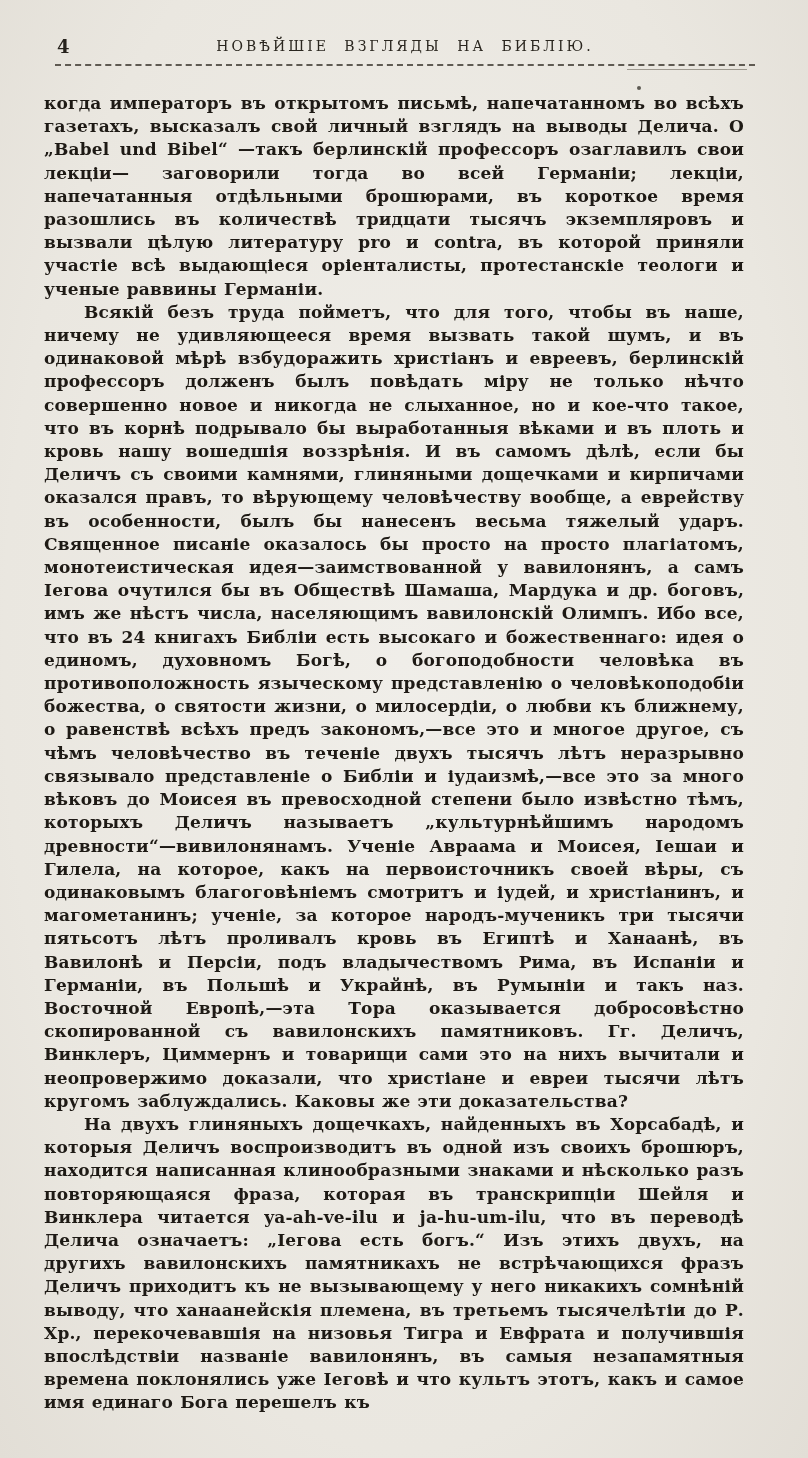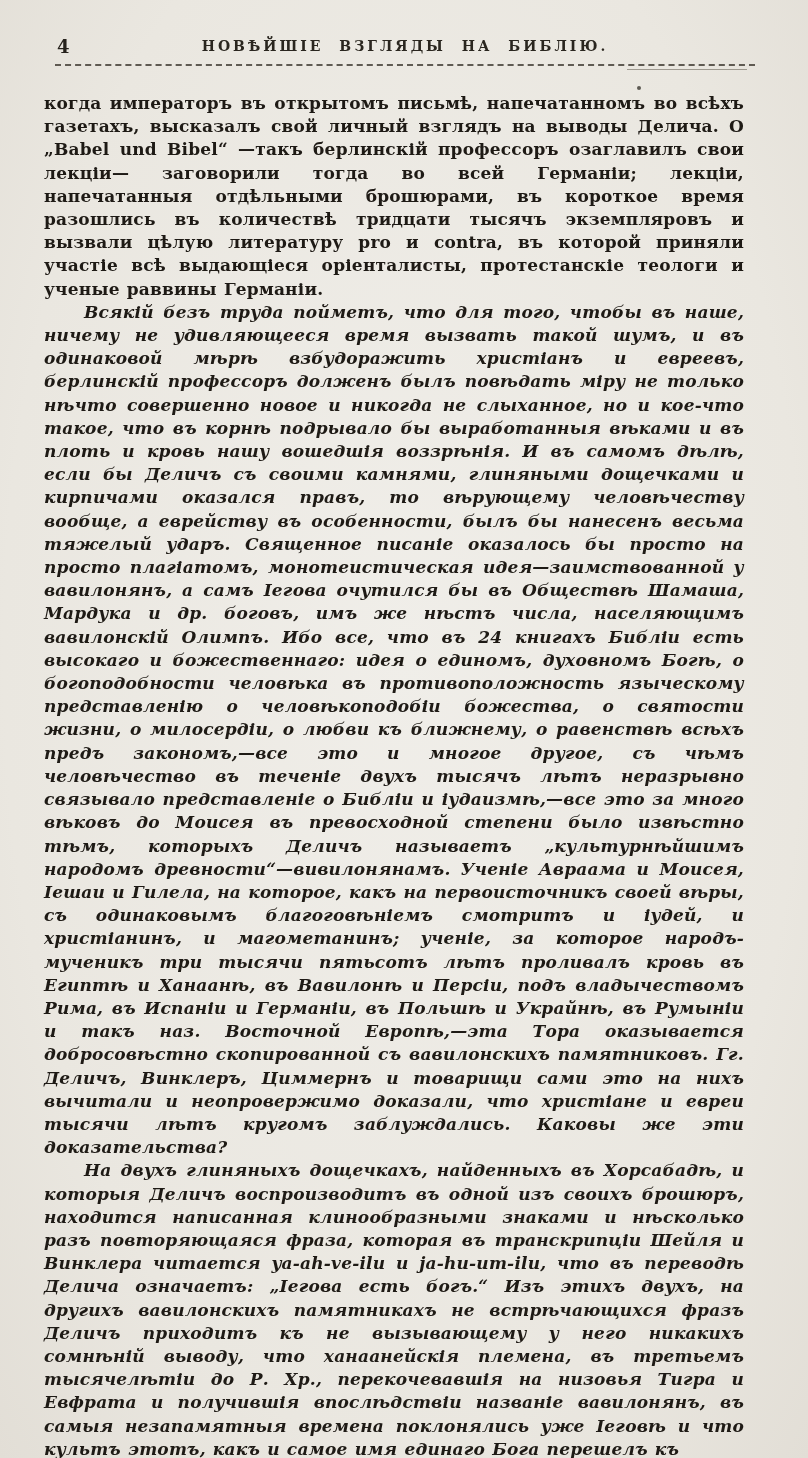--- a/index.html
+++ b/index.html
@@ -34,21 +34,21 @@
     font-weight: 700;
     color: #26221c;
   }
   .running-title {
     position: absolute;
     left: 0;
     right: 0;
     top: 2px;
     text-align: center;
     font-size: 14px;
-    font-weight: 700;
+    font-weight: 400;
     letter-spacing: 3px;
     word-spacing: 8px;
     color: #2a261f;
   }
   .header-rule {
     position: absolute;
     top: 64px;
     left: 55px;
     right: 53px;
     height: 0;
@@ -97,21 +97,20 @@
     letter-spacing: 0.2px;
     word-spacing: 1px;
     text-rendering: optimizeLegibility;
   }
   .body-text p {
     margin: 0;
     padding: 0;
   }
   .body-text p.indent {
     text-indent: 40px;
-    font-style: italic;
   }
 </style>
 </head>
 <body>
 
 <div class="page">
 
   <div class="header">
     <span class="page-number">4</span>
     <span class="running-title">НОВѢЙШІЕ ВЗГЛЯДЫ НА БИБЛІЮ.</span>

